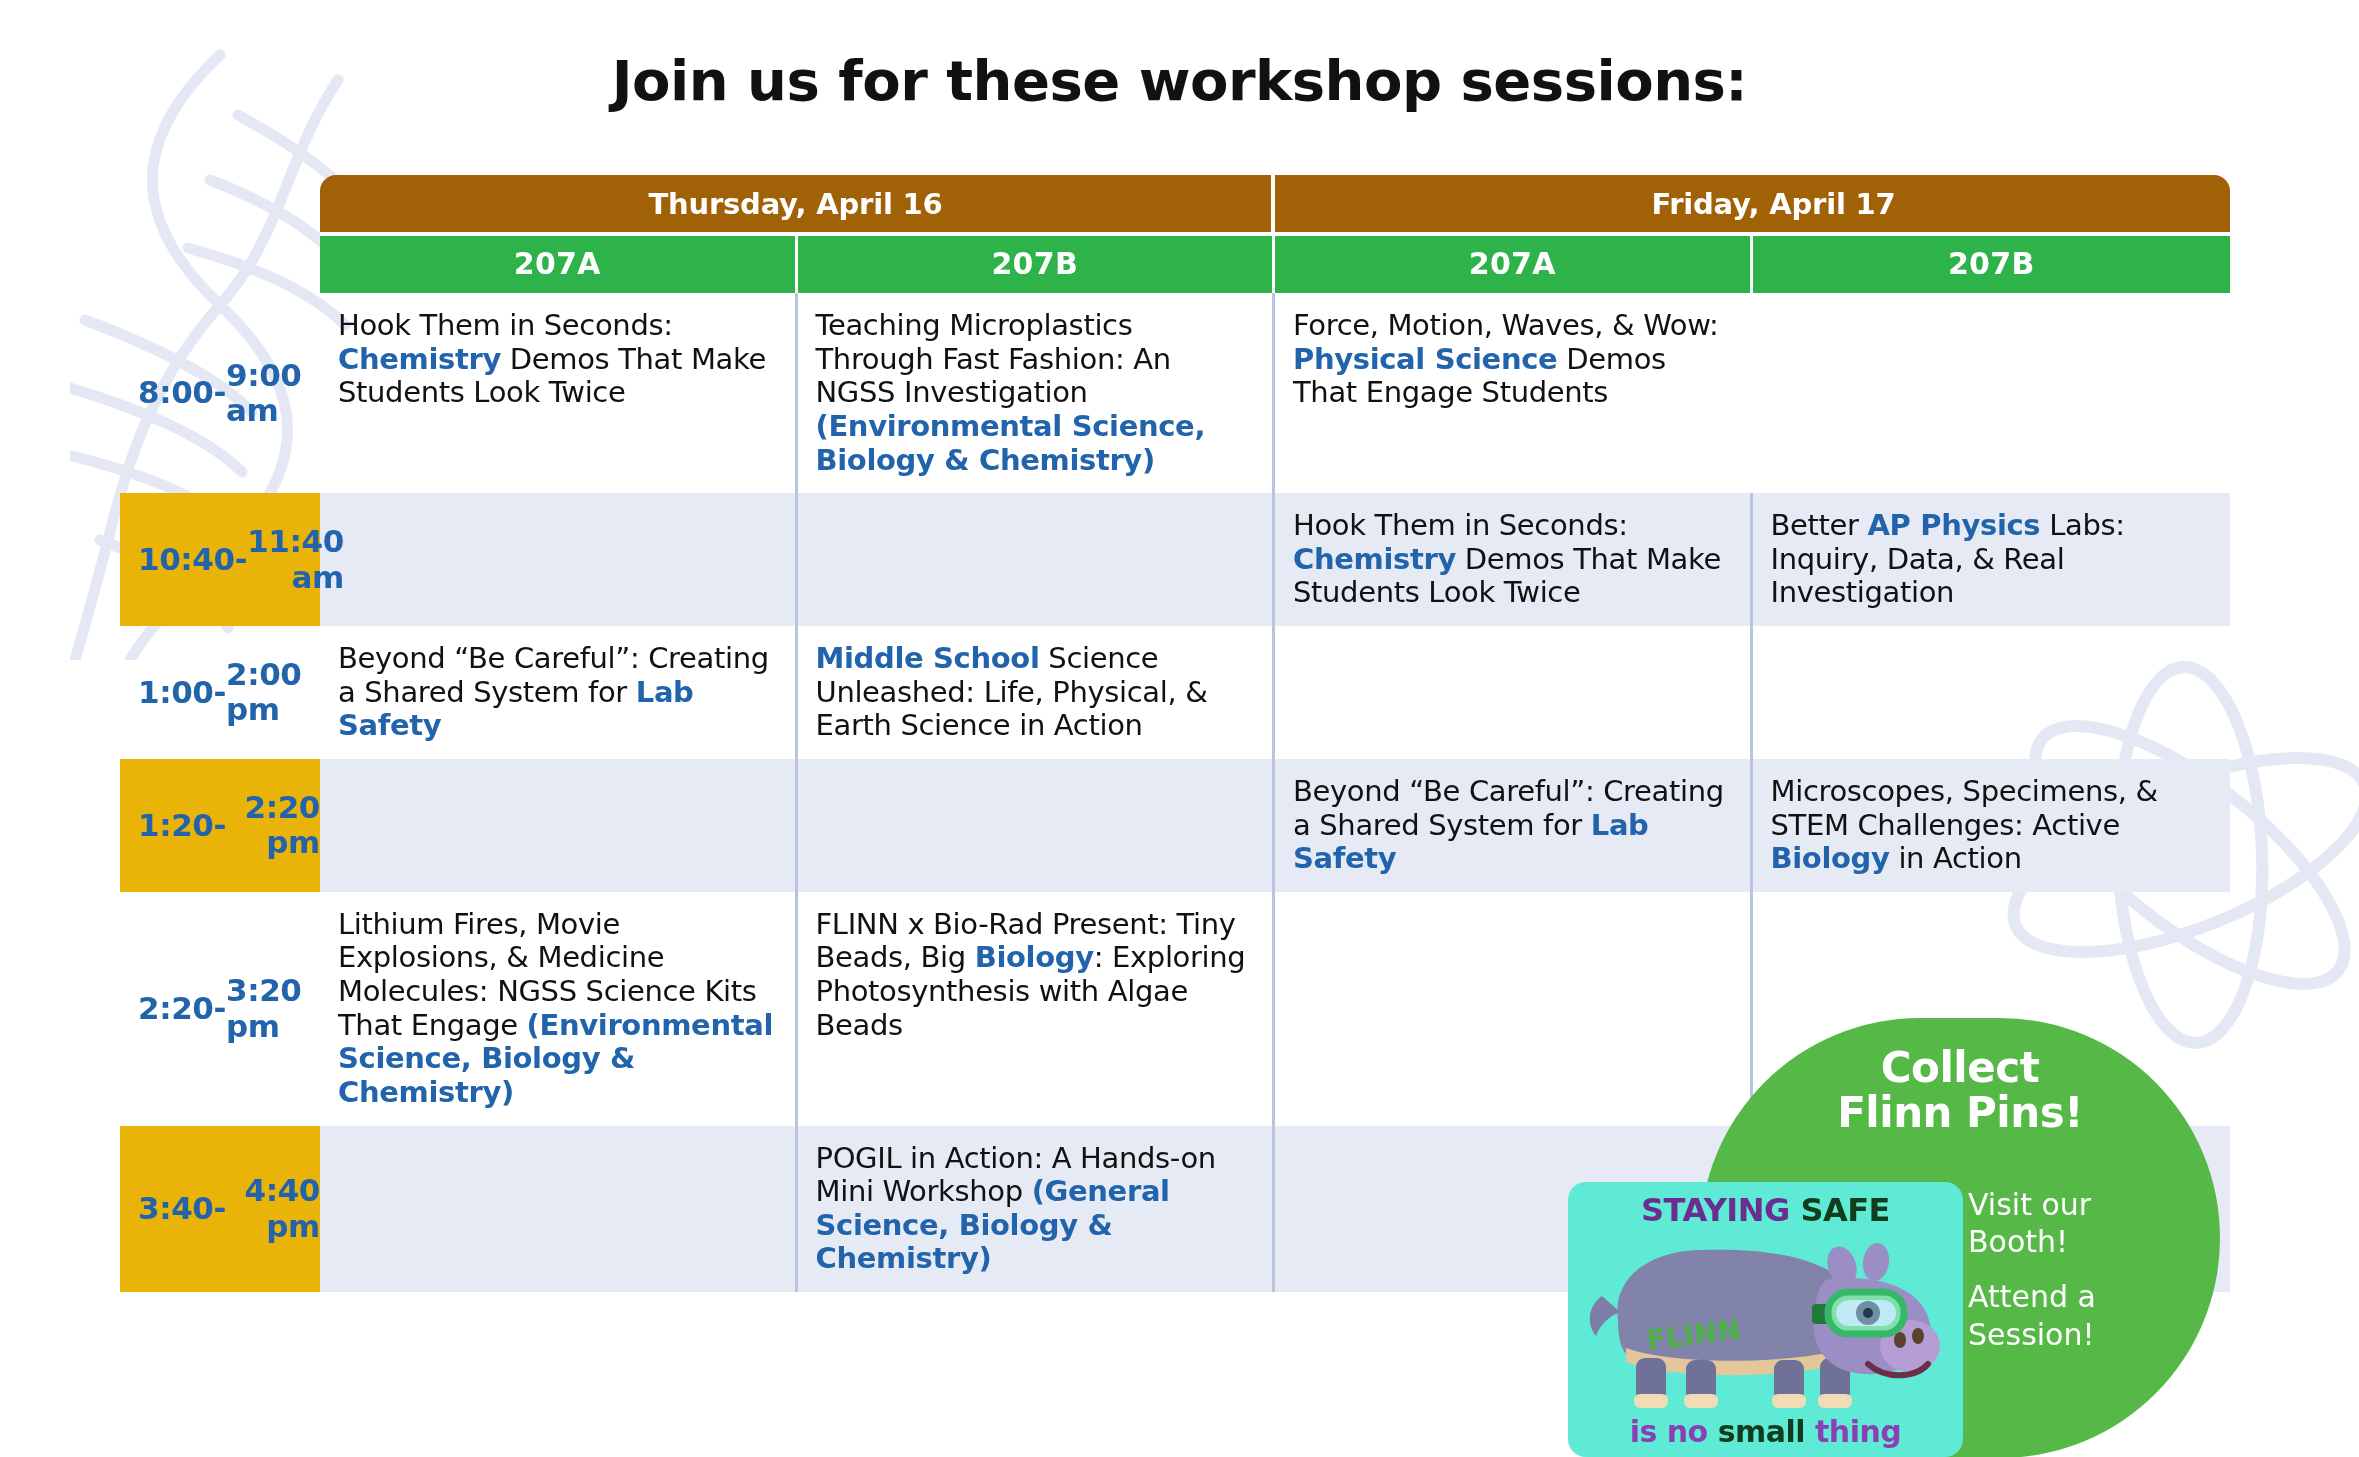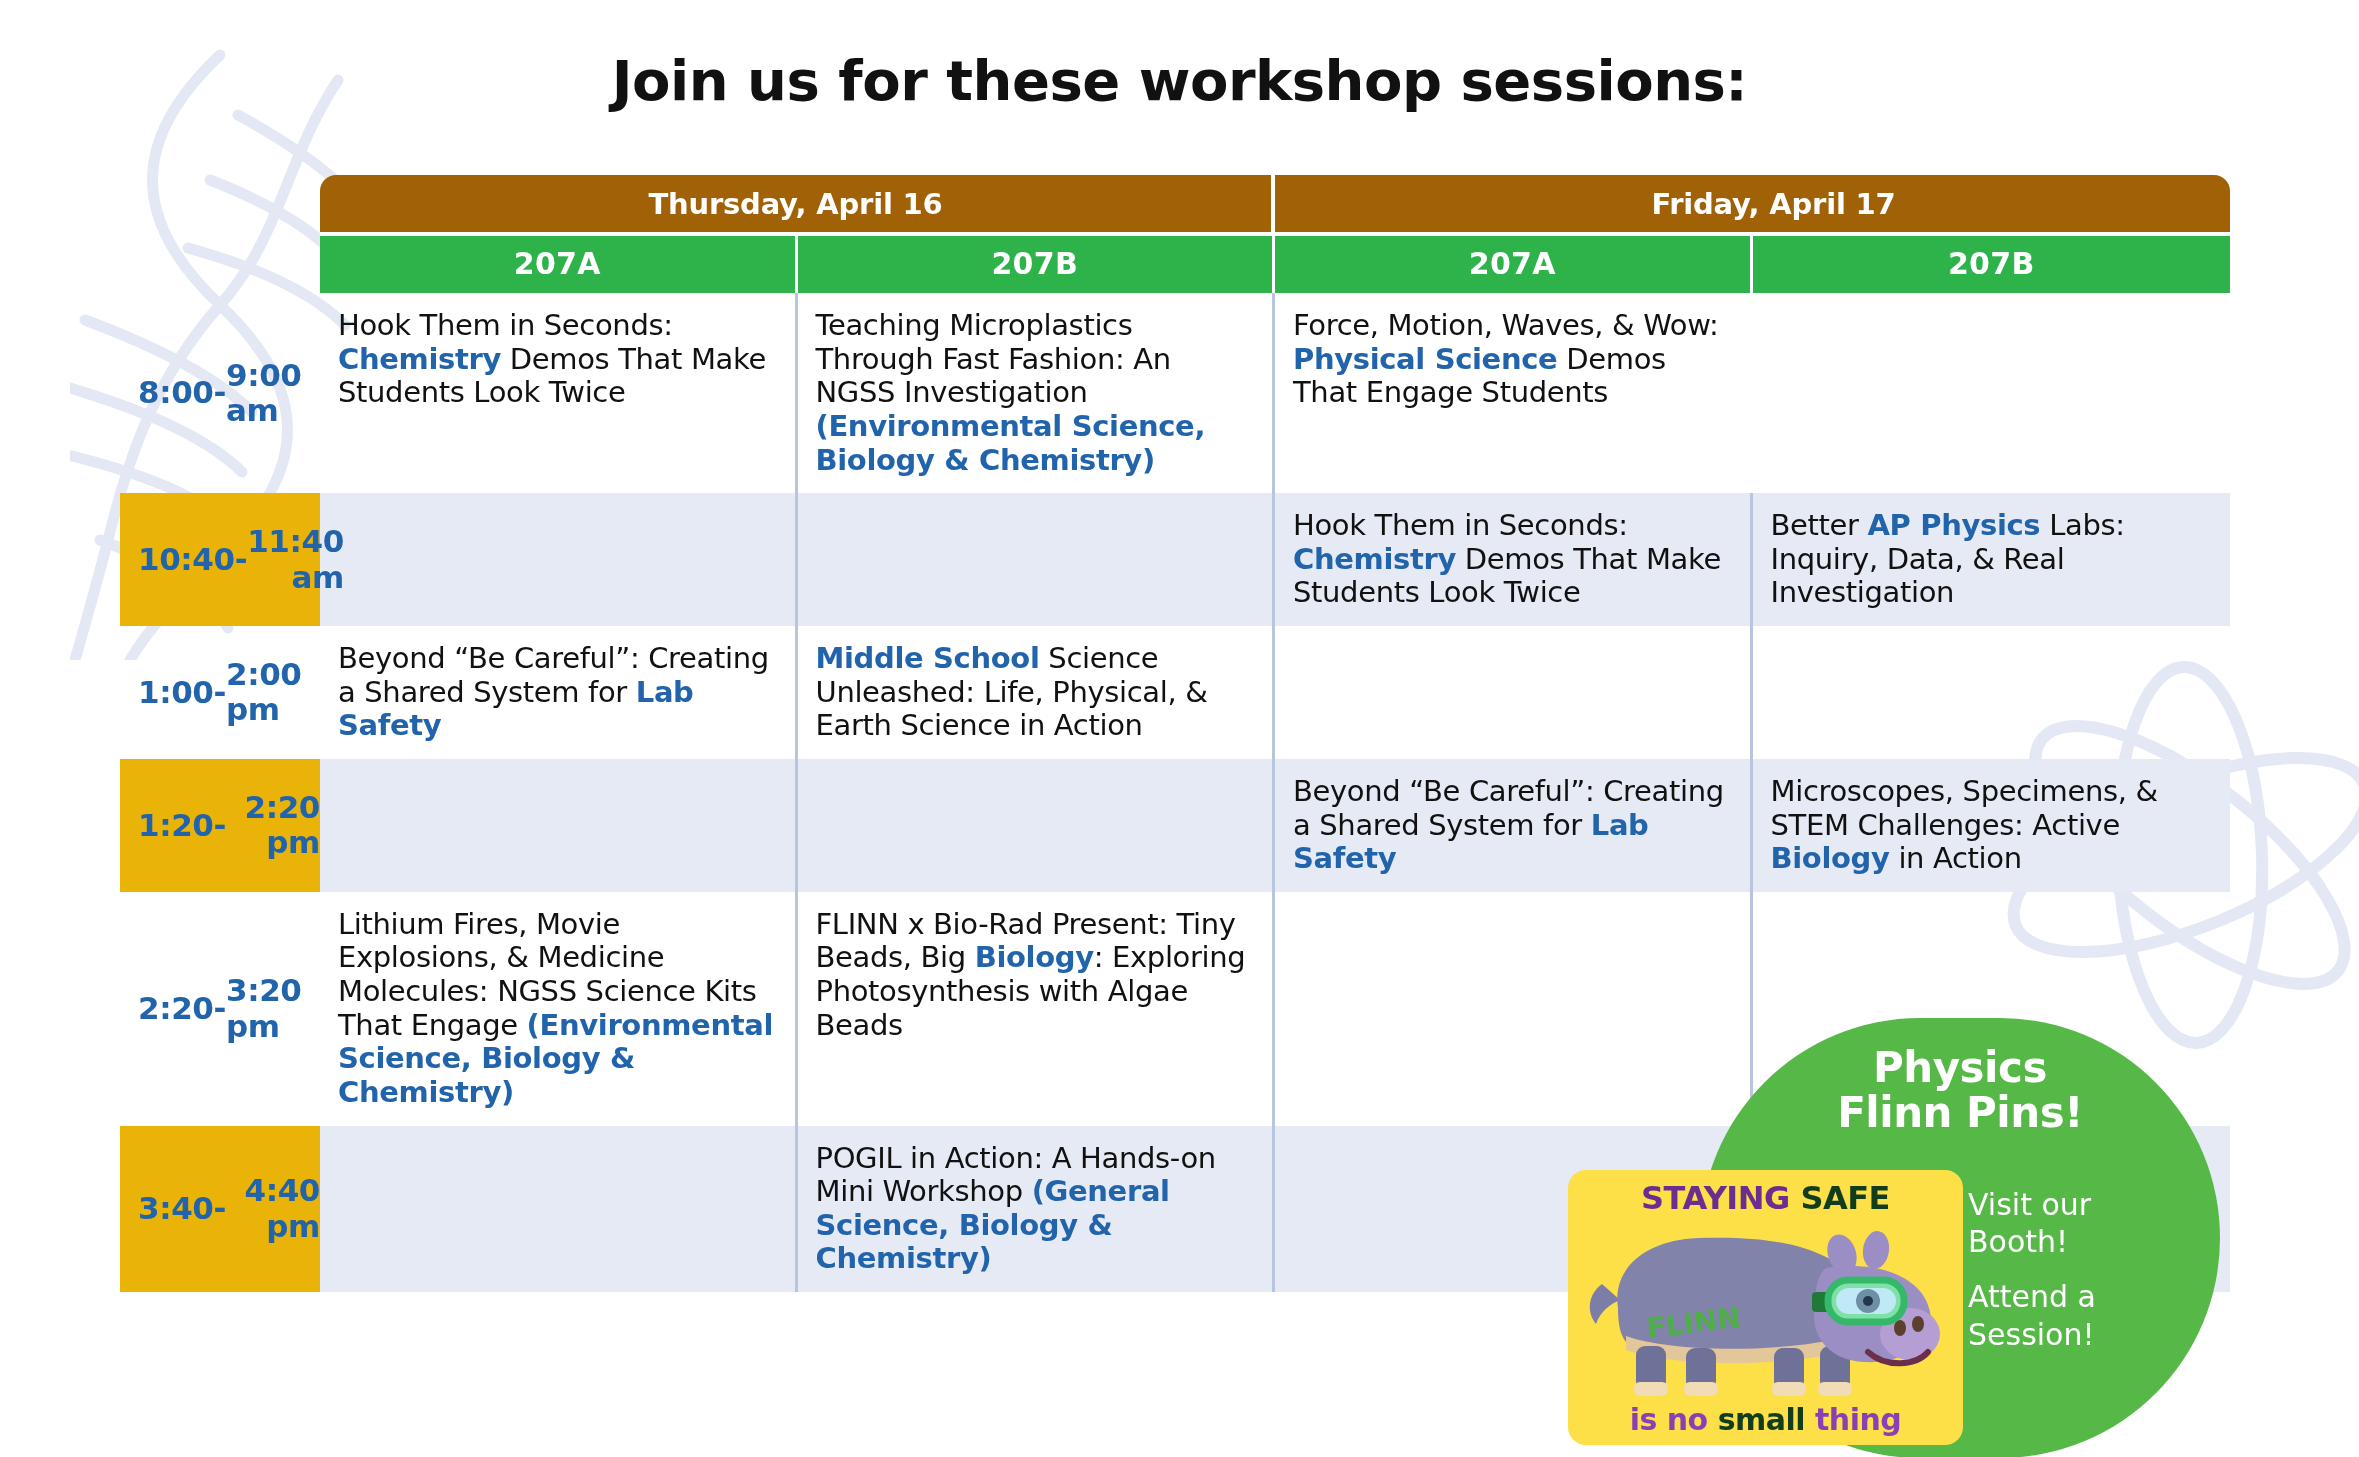--- a/index.html
+++ b/index.html
@@ -171,24 +171,24 @@
     line-height: 1.24;
     color: #ffffff;
     z-index: 3;
   }
   #pins-cta .cta-line { margin-bottom: 18px; }
 
   
   #hippo-card {
     position: absolute;
     left: -132px;
-    top: 152px;
+    top: 164px;
     width: 395px;
     height: 275px;
-    background: #fde047;
+    background: #5eead4;
     border-radius: 18px;
     z-index: 4;
     overflow: hidden;
   }
   #hippo-top {
     position: absolute;
     left: 0; top: 9px;
     width: 100%;
     text-align: center;
     font-family: "DejaVu Sans", sans-serif;
@@ -331,21 +331,21 @@
           <div class="slot-cell"></div>
           <div class="slot-cell"></div>
         </div>
       </div>
   </div>
 
   <div id="pins-badge">
     <div id="pins-blob"></div>
 
     <div id="pins-title">
-      <span>Physics</span><br>
+      <span>Collect</span><br>
       <span>Flinn Pins!</span>
     </div>
 
     <div id="pins-cta">
       <div class="cta-line">Visit our Booth!</div>
       <div class="cta-line">Attend a Session!</div>
     </div>
 
     <div id="hippo-card">
       <div id="hippo-top">

